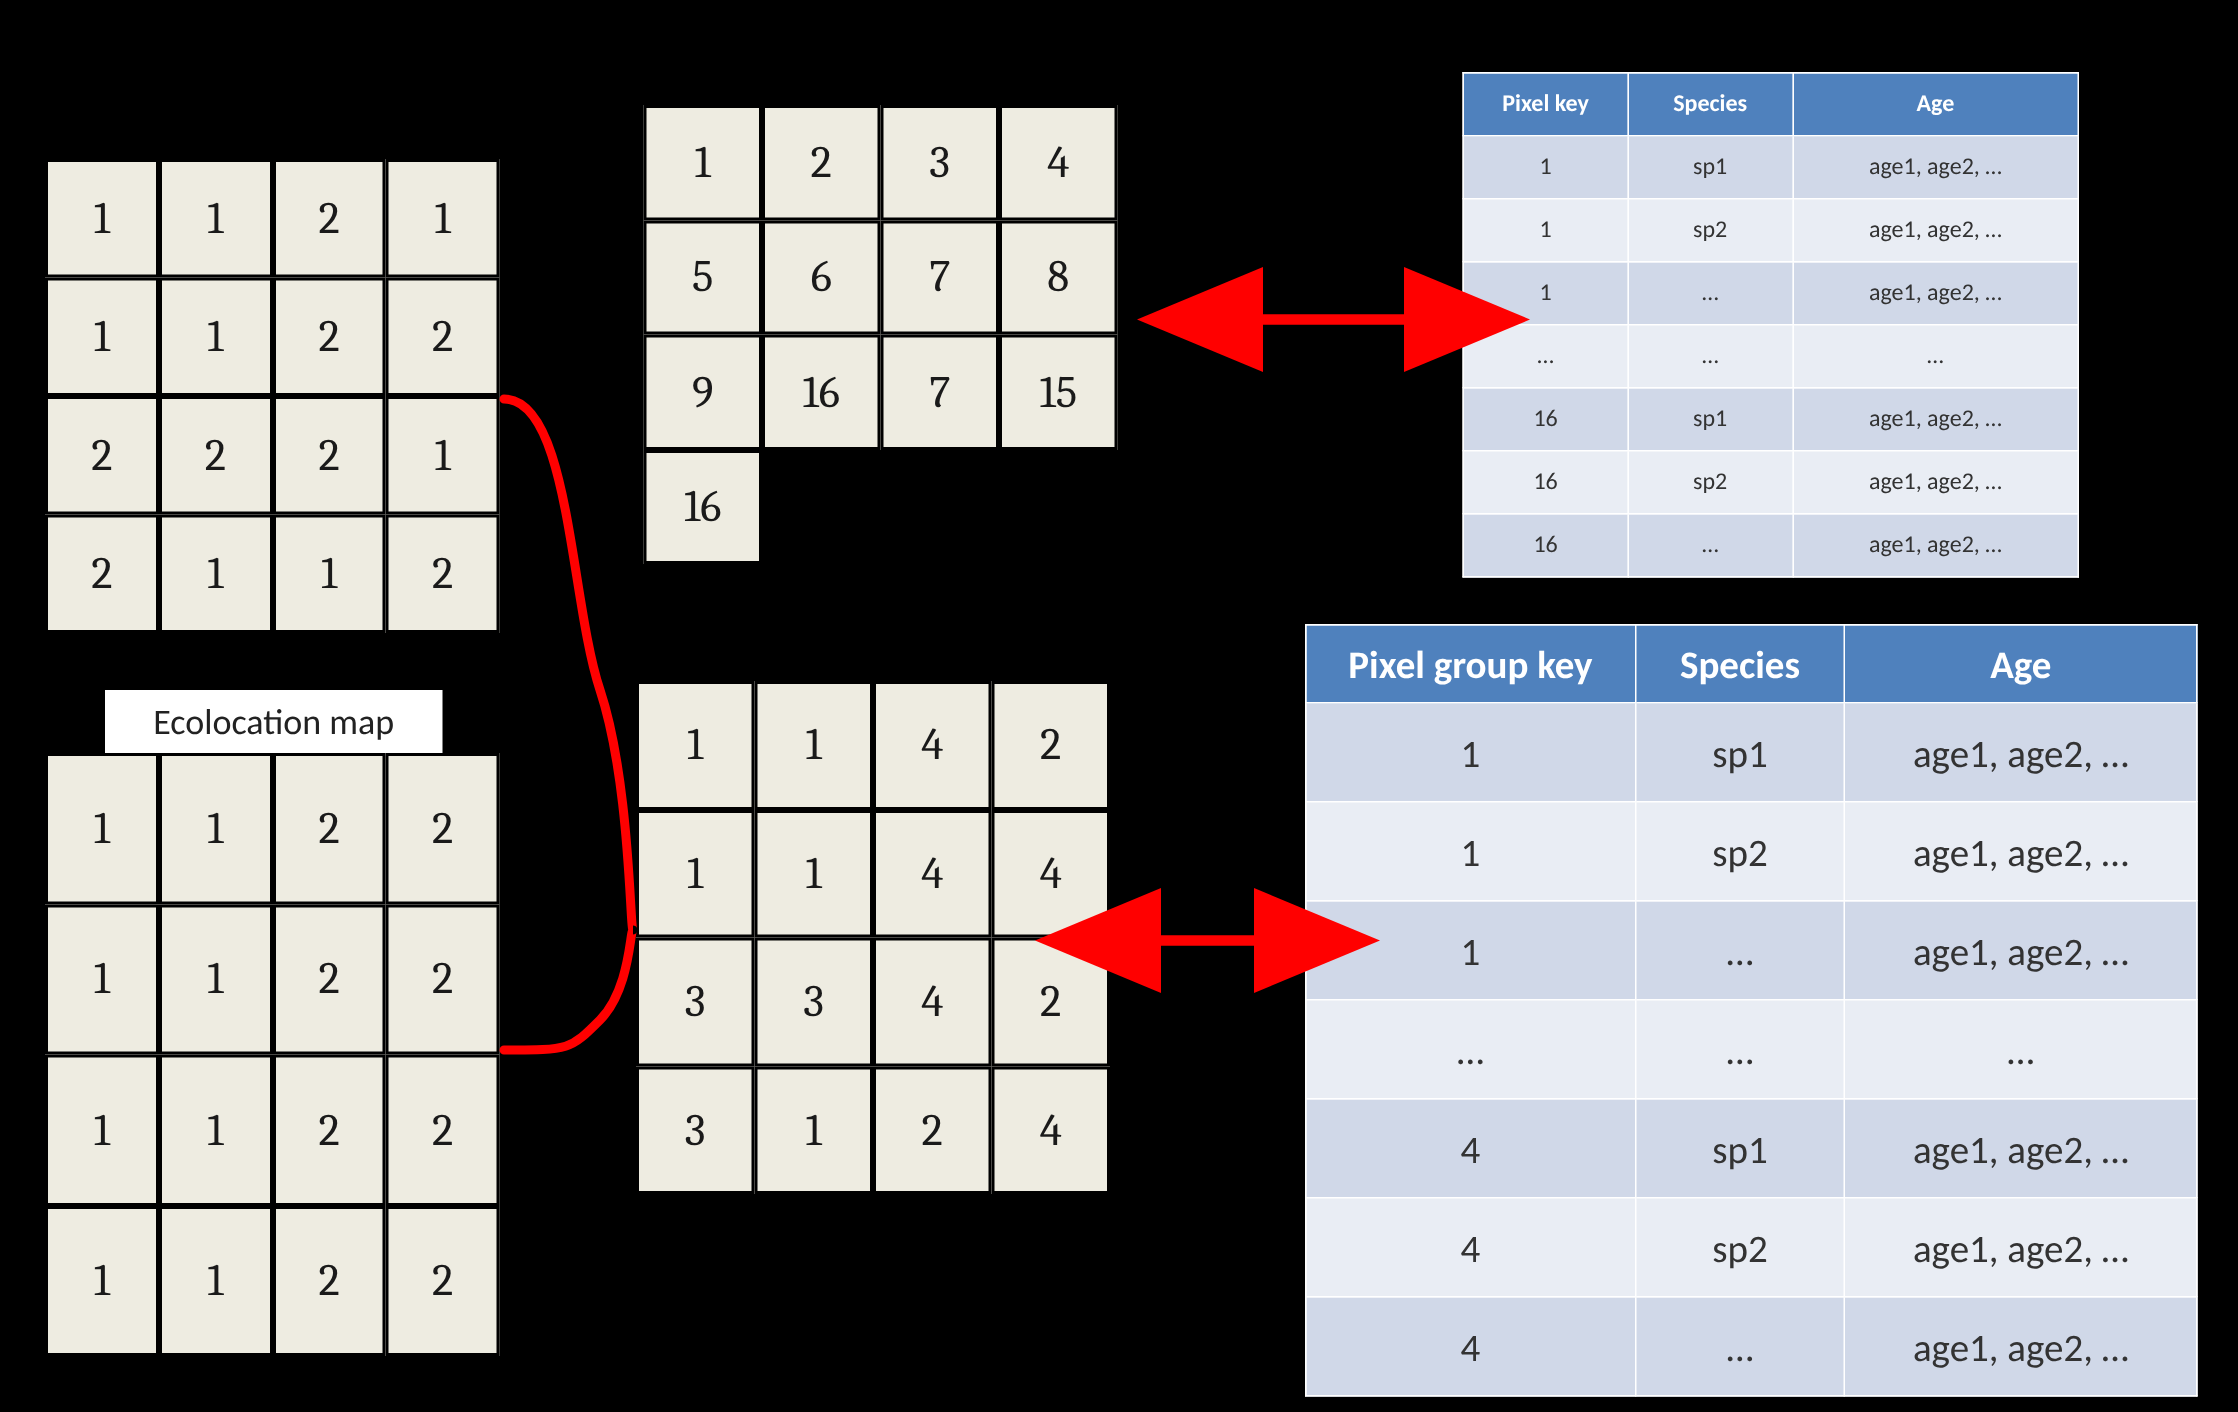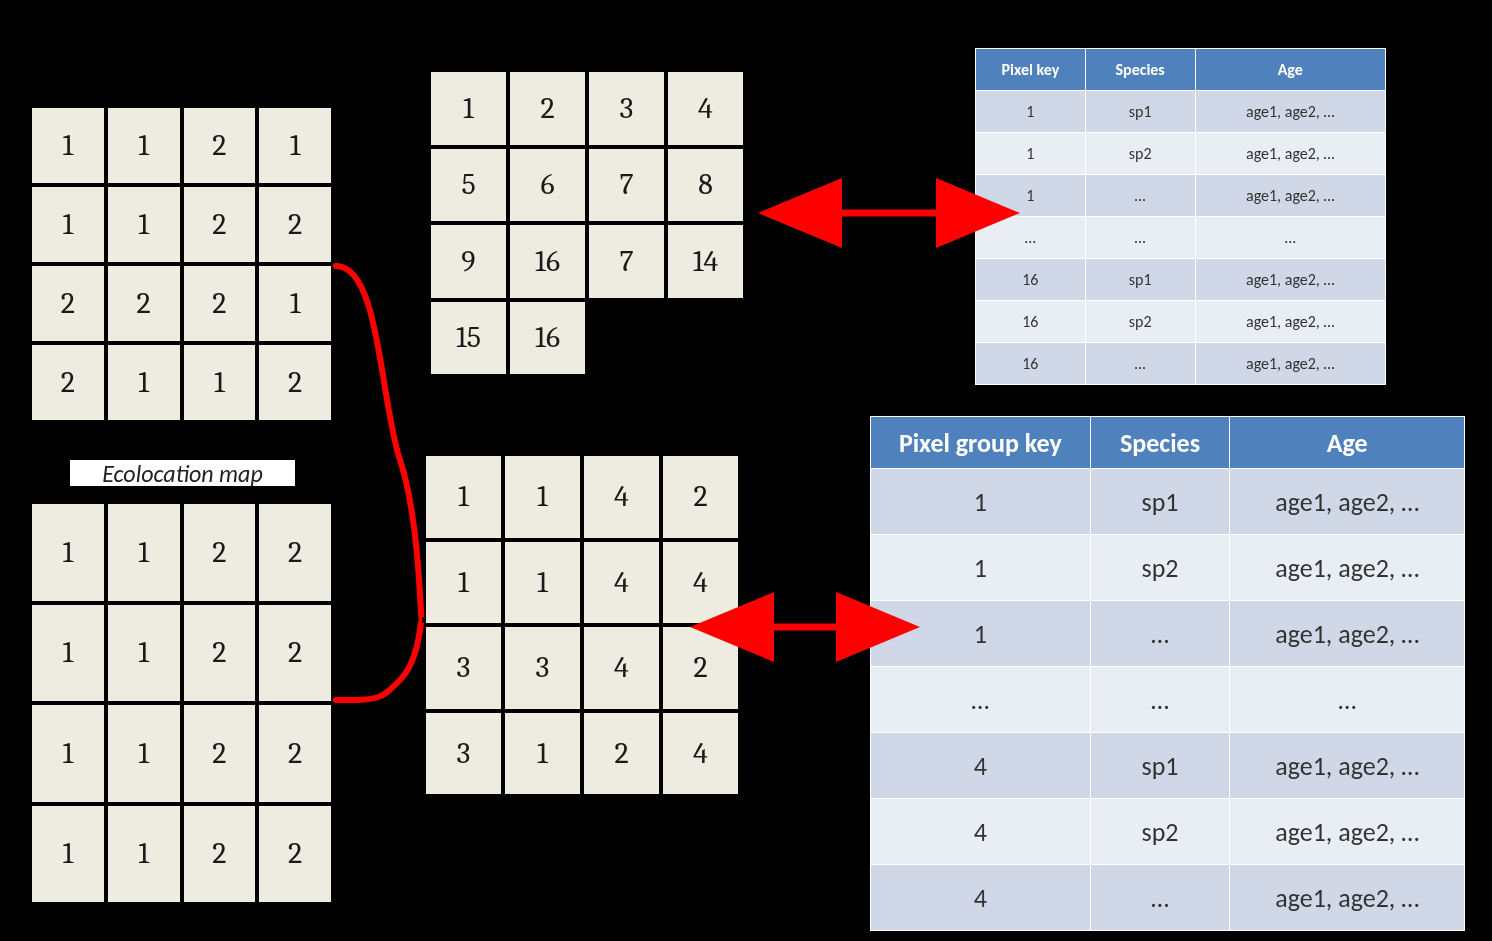--- a/index.html
+++ b/index.html
@@ -98,21 +98,20 @@
     <div class="cell">2</div>
     <div class="cell">3</div>
     <div class="cell">4</div>
     <div class="cell">5</div>
     <div class="cell">6</div>
     <div class="cell">7</div>
     <div class="cell">8</div>
     <div class="cell">9</div>
     <div class="cell">16</div>
     <div class="cell">7</div>
-    <div class="cell">14</div>
     <div class="cell">15</div>
     <div class="cell">16</div>
   </div>
 
 <div class="abs grid4" style="left:28px; top:500px; width:307px; height:406px;">
     <div class="cell">1</div>
     <div class="cell">1</div>
     <div class="cell">2</div>
     <div class="cell">2</div>
     <div class="cell">1</div>
@@ -122,21 +121,21 @@
     <div class="cell">1</div>
     <div class="cell">1</div>
     <div class="cell">2</div>
     <div class="cell">2</div>
     <div class="cell">1</div>
     <div class="cell">1</div>
     <div class="cell">2</div>
     <div class="cell">2</div>
   </div>
 
-<div class="abs label-box" style="left:70px; top:460px; width:225px; height:26px;font-style:italic;">Ecolocation map</div>
+<div class="abs label-box" style="left:70px; top:460px; width:225px; height:42px;">Ecolocation map</div>
 
 <div class="abs grid4" style="left:422px; top:452px; width:320px; height:346px;">
     <div class="cell">1</div>
     <div class="cell">1</div>
     <div class="cell">4</div>
     <div class="cell">2</div>
     <div class="cell">1</div>
     <div class="cell">1</div>
     <div class="cell">4</div>
     <div class="cell">4</div>

